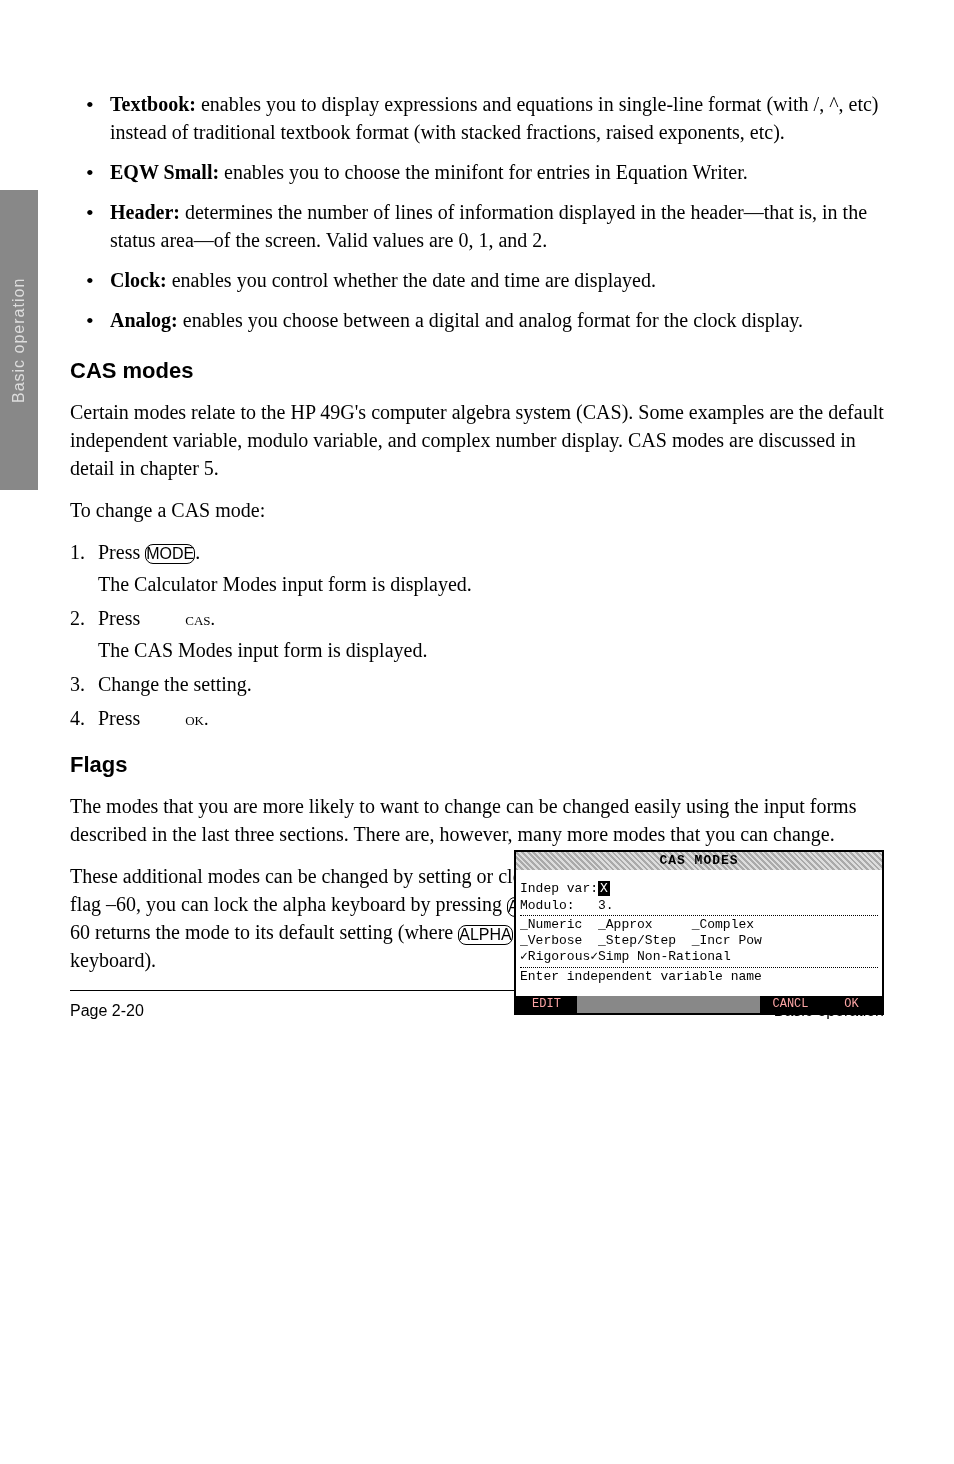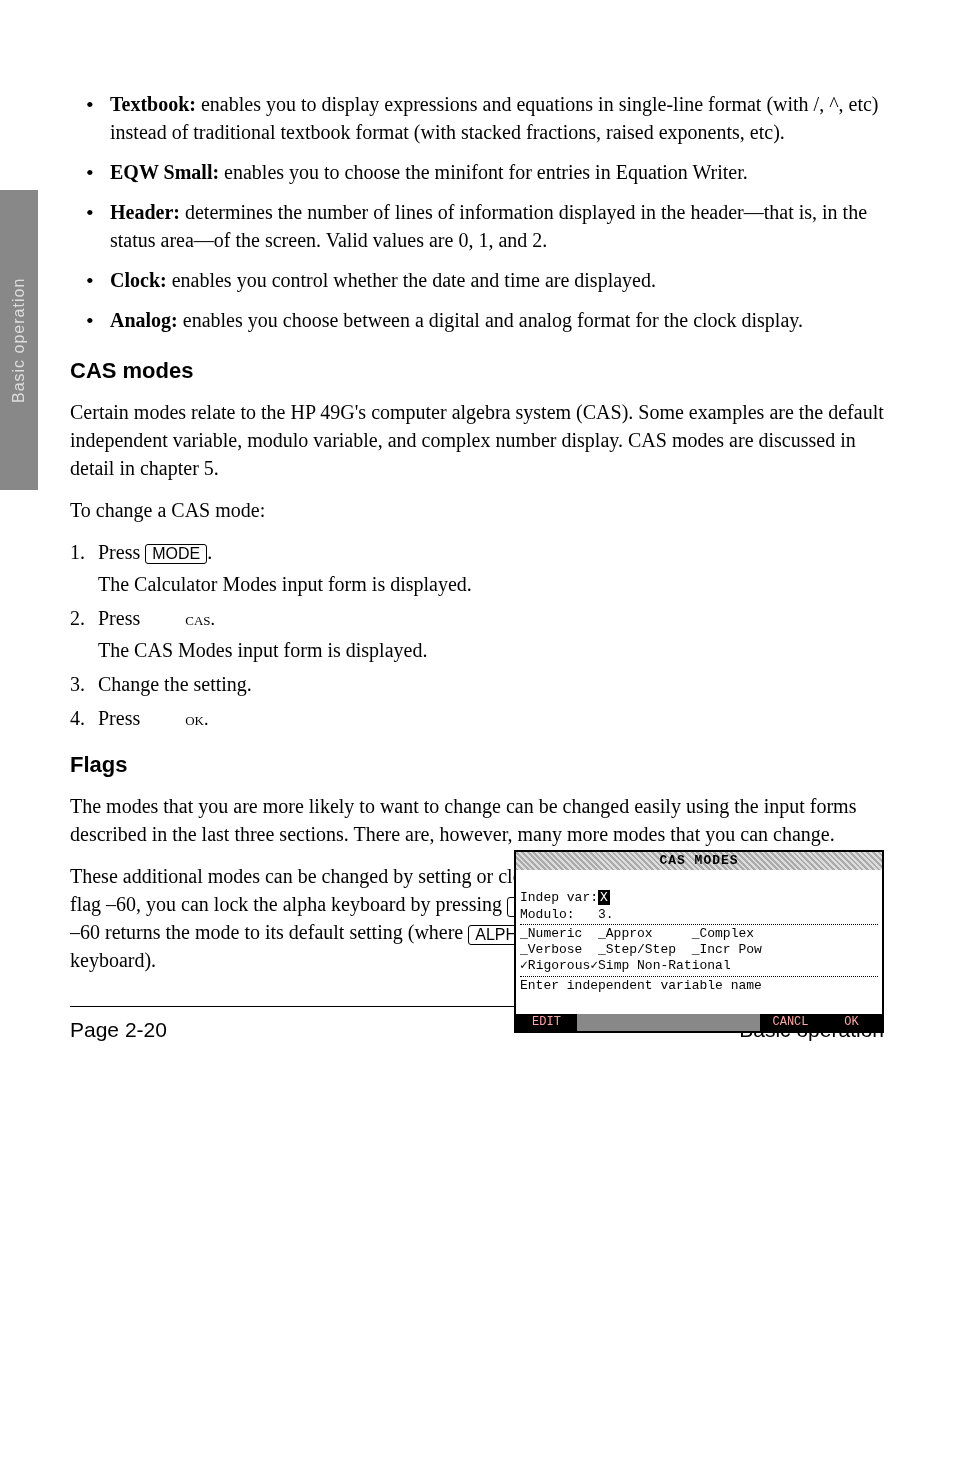--- a/index.html
+++ b/index.html
@@ -74,22 +74,22 @@
       position: absolute;
       left: -28px;
     }
     ol li .sub {
       display: block;
       margin-top: 4px;
     }
     .key {
       display: inline-block;
       border: 1px solid #000;
-      border-radius: 3px;
-      padding: 0 6px;
+      border-radius: 8px;
+      padding: 0 0;
       font-size: 16px;
       font-family: Arial, sans-serif;
       vertical-align: middle;
       line-height: 18px;
     }
     .smallcaps {
       font-variant: small-caps;
       font-size: 18px;
       margin-left: 40px;
     }
@@ -105,21 +105,21 @@
       line-height: 1.25;
     }
     .calc-title {
       background: repeating-linear-gradient(45deg, #aaa, #aaa 2px, #ddd 2px, #ddd 4px);
       text-align: center;
       font-weight: bold;
       padding: 1px 0;
       letter-spacing: 1px;
     }
     .calc-body {
-      padding: 20px 4px;
+      padding: 11px 4px;
     }
     .calc-row { white-space: pre; }
     .inv { background: #000; color: #fff; padding: 0 2px; }
     .calc-sep { border-top: 1px dotted #000; margin: 1px 0; }
     .calc-softkeys {
       display: flex;
       font-size: 12px;
     }
     .calc-softkeys span {
       flex: 1;
@@ -128,25 +128,25 @@
     }
     .calc-softkeys .filled {
       background: #000;
       color: #fca5a5;
     }
     .calc-softkeys .empty {
       background: #888;
     }
     .footer {
       border-top: 1px solid #000;
-      margin-top: 32px;
+      margin-top: 16px;
       padding-top: 11px;
       display: flex;
       justify-content: space-between;
-      font-size: 21px;
+      font-size: 16px;
       font-family: Arial, sans-serif;
     }
     .step2wrap { max-width: 430px; }
   </style>
 </head>
 <body>
 
 <div class="side-tab">Basic operation</div>
 
 <ul class="bullets">

